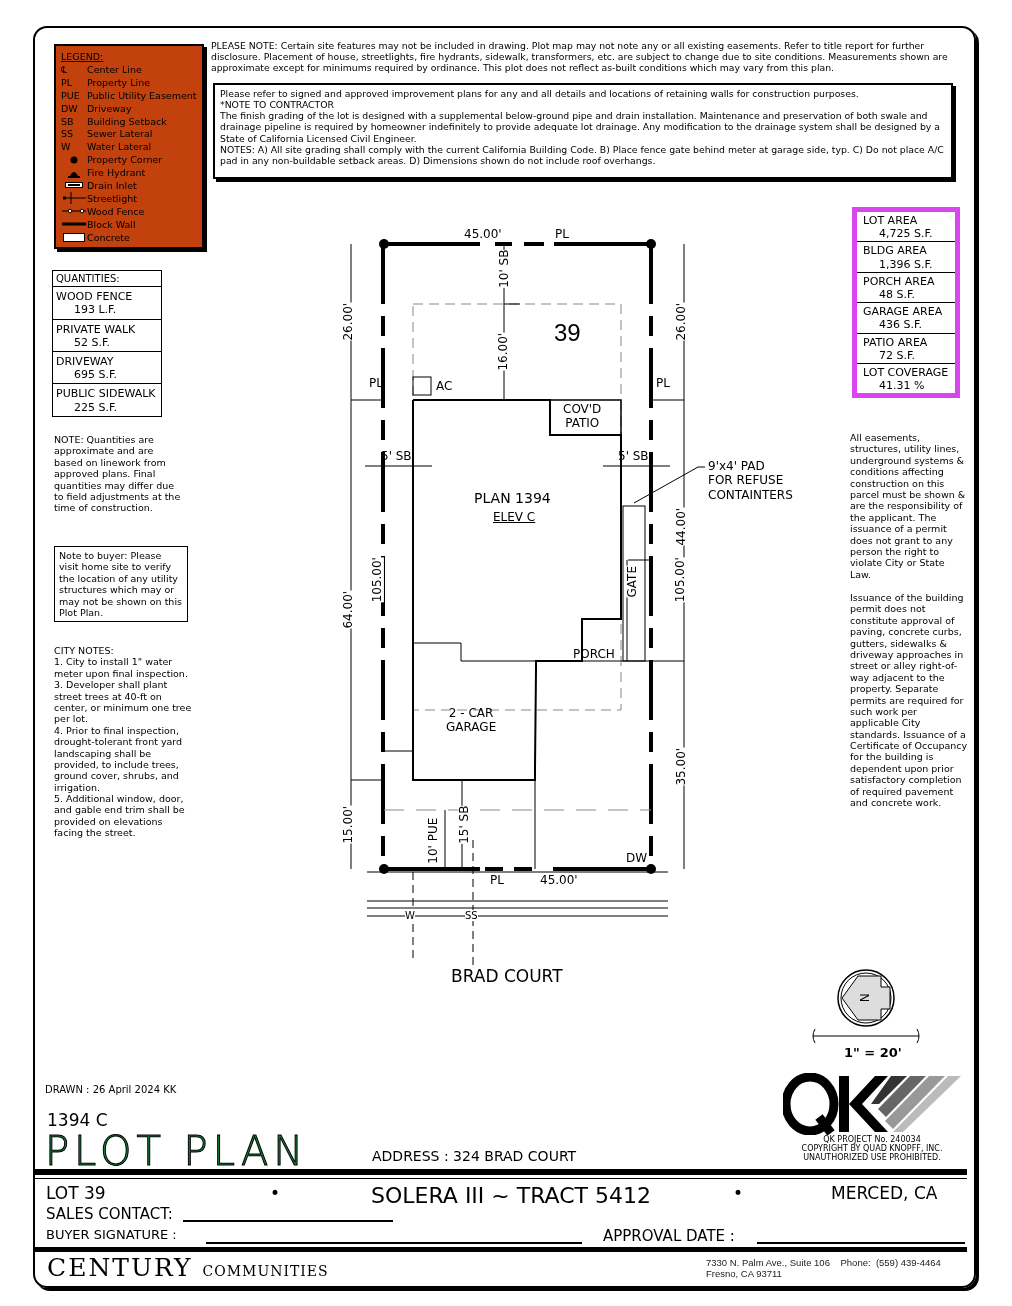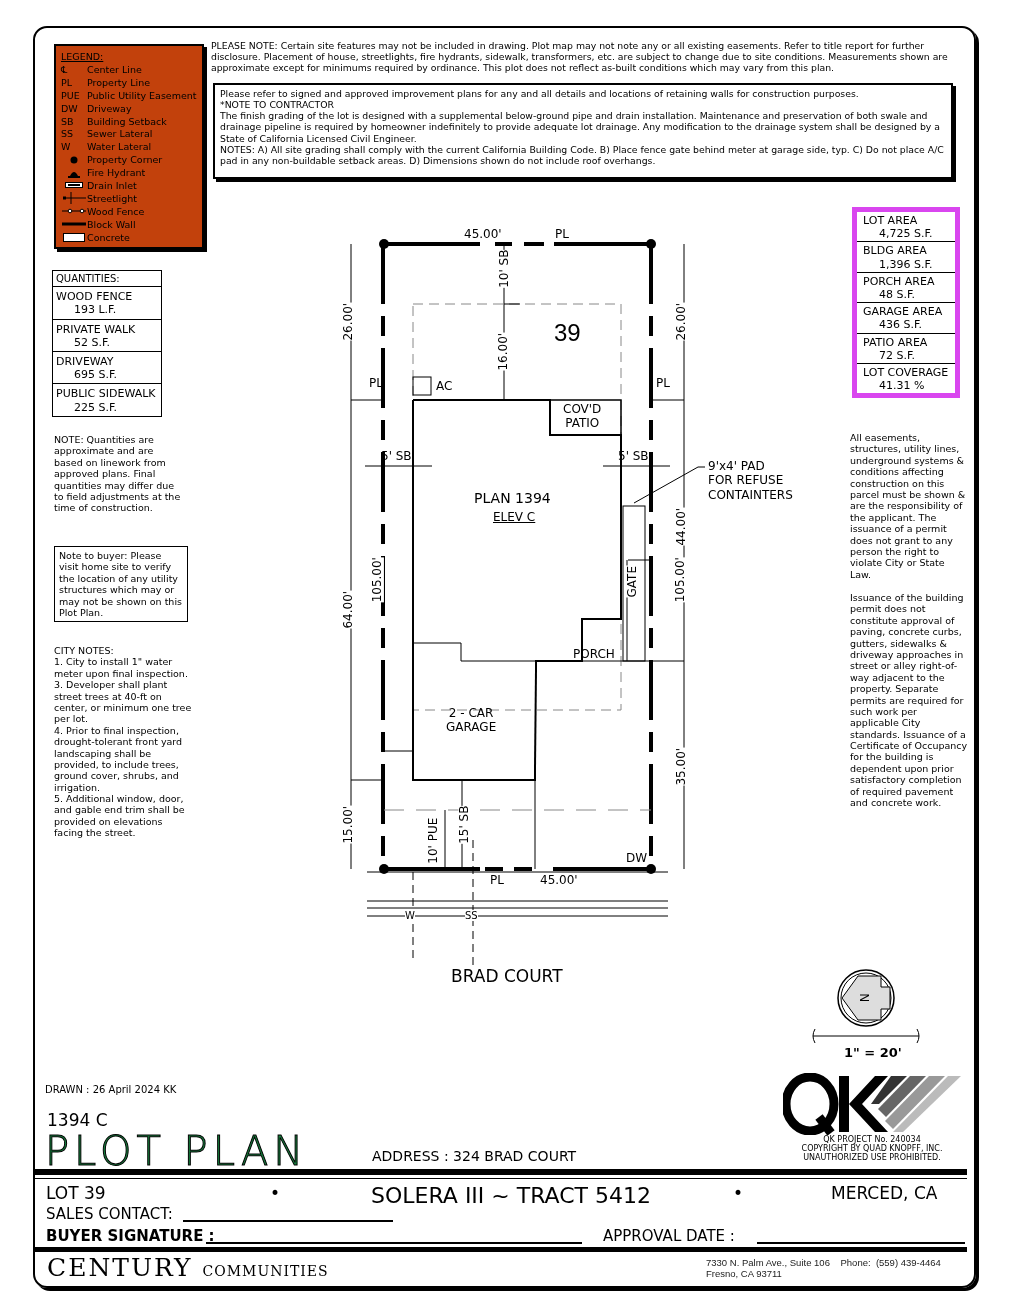--- a/index.html
+++ b/index.html
@@ -371,21 +371,21 @@
 <div class="abs bar-thin" style="top:1178px;"></div>
 
 <div class="abs t" style="left:46px; top:1184px; font-size:17px;">LOT 39</div>
 <div class="abs t" style="left:270px; top:1184px; font-size:17px;">•</div>
 <div class="abs t" style="left:371px; top:1184px; font-size:22px;">SOLERA III ~ TRACT 5412</div>
 <div class="abs t" style="left:733px; top:1184px; font-size:17px;">•</div>
 <div class="abs t" style="left:831px; top:1184px; font-size:17px;text-align:right;">MERCED, CA</div>
 
 <div class="abs t" style="left:46px; top:1206px; font-size:15px;">SALES CONTACT:</div>
 <div class="abs" style="left:183px; top:1208px; width:210px; height:14px; border-bottom:2px solid #000;"></div>
-<div class="abs t" style="left:46px; top:1228px; font-size:15px;font-weight:bold;">BUYER SIGNATURE :</div>
+<div class="abs t" style="left:46px; top:1228px; font-size:13px;">BUYER SIGNATURE :</div>
 <div class="abs" style="left:206px; top:1230px; width:376px; height:14px; border-bottom:2px solid #000;"></div>
 <div class="abs t" style="left:603px; top:1228px; font-size:15px;">APPROVAL DATE :</div>
 <div class="abs" style="left:757px; top:1230px; width:208px; height:14px; border-bottom:2px solid #000;"></div>
 
 <div class="abs bar-thick" style="top:1247px; height:5px;"></div>
 
 <div class="abs century">
   <span>CENTURY</span>
   <span class="sub">COMMUNITIES</span>
 </div>

